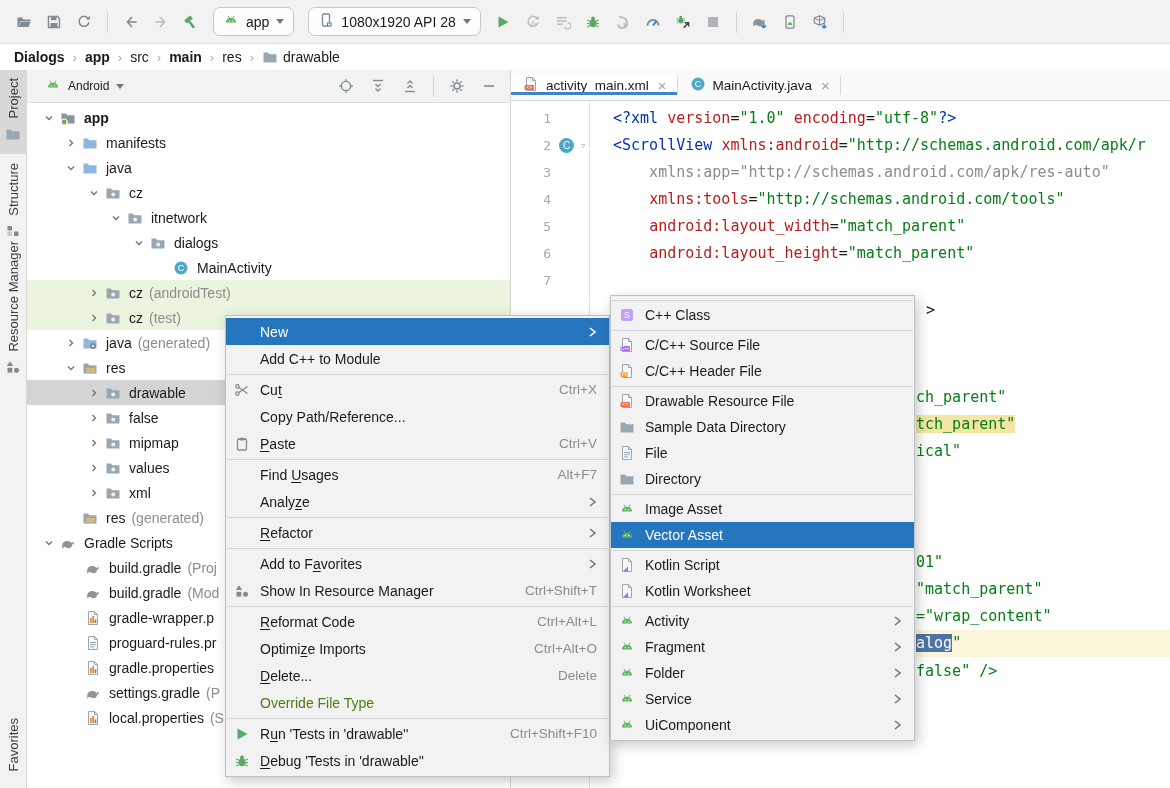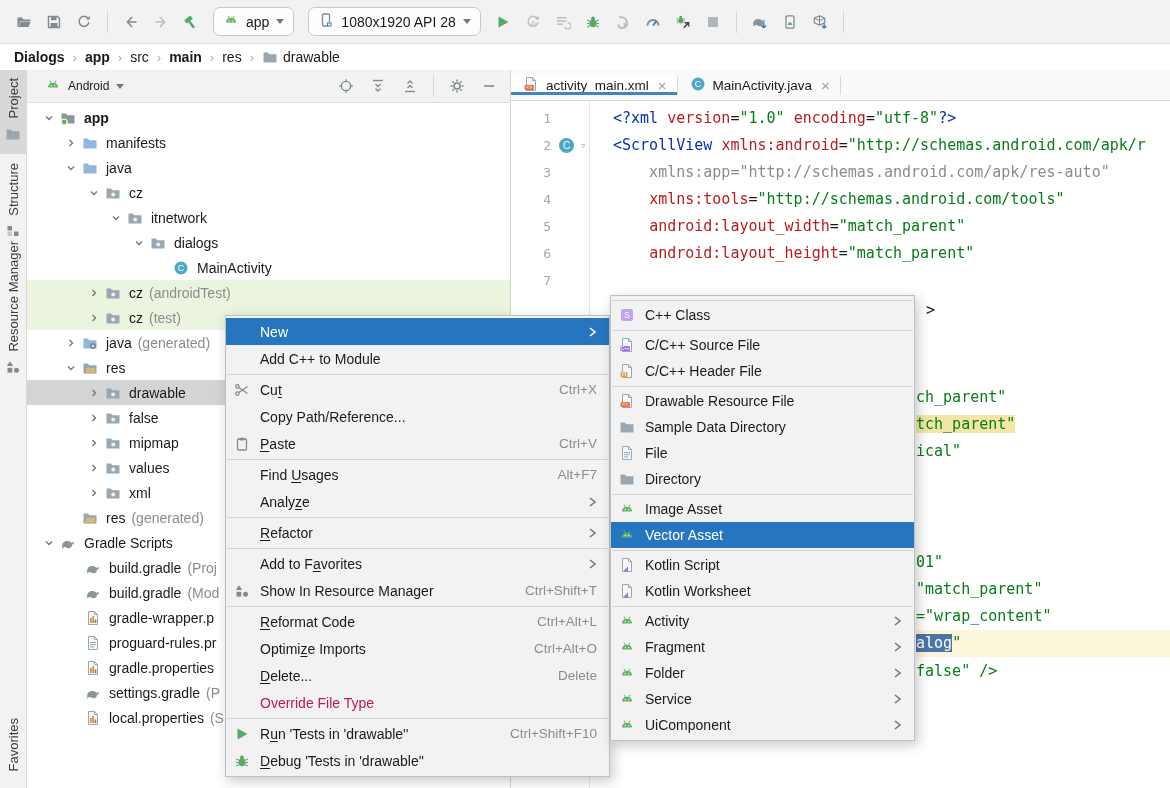--- a/index.html
+++ b/index.html
@@ -81,21 +81,21 @@
   .menu-item{display:flex;align-items:center;padding:0 12px 0 8px;font-size:14px;color:#1a1a1a;}
   #context-menu .menu-item{height:27px;}
   #new-submenu .menu-item{height:26px;}
   .mi-icon{width:26px;flex:none;display:flex;align-items:center;}
   .mi-label{white-space:nowrap;}
   .mi-label u{text-underline-offset:2px;}
   .mi-end{margin-left:auto;display:flex;align-items:center;gap:4px;color:#8c8c8c;font-size:13.5px;padding-left:24px;}
   .mi-arrow{color:#6e787f;display:flex;align-items:center;}
   .menu-item.sel{background:#2675bf;color:#fff;}
   .menu-item.sel .mi-end,.menu-item.sel .mi-arrow{color:#fff;}
-  .menu-item.disabled{color:#be185d;}
+  .menu-item.disabled{color:#4d7c0f;}
   .menu-sep{height:1px;background:#d3d5d8;margin:1.5px 1px;}
 </style>
 </head>
 <body>
 
 <div id="app">
 
   <div id="toolbar">
     <button class="tbtn">
         <span class="ic">

